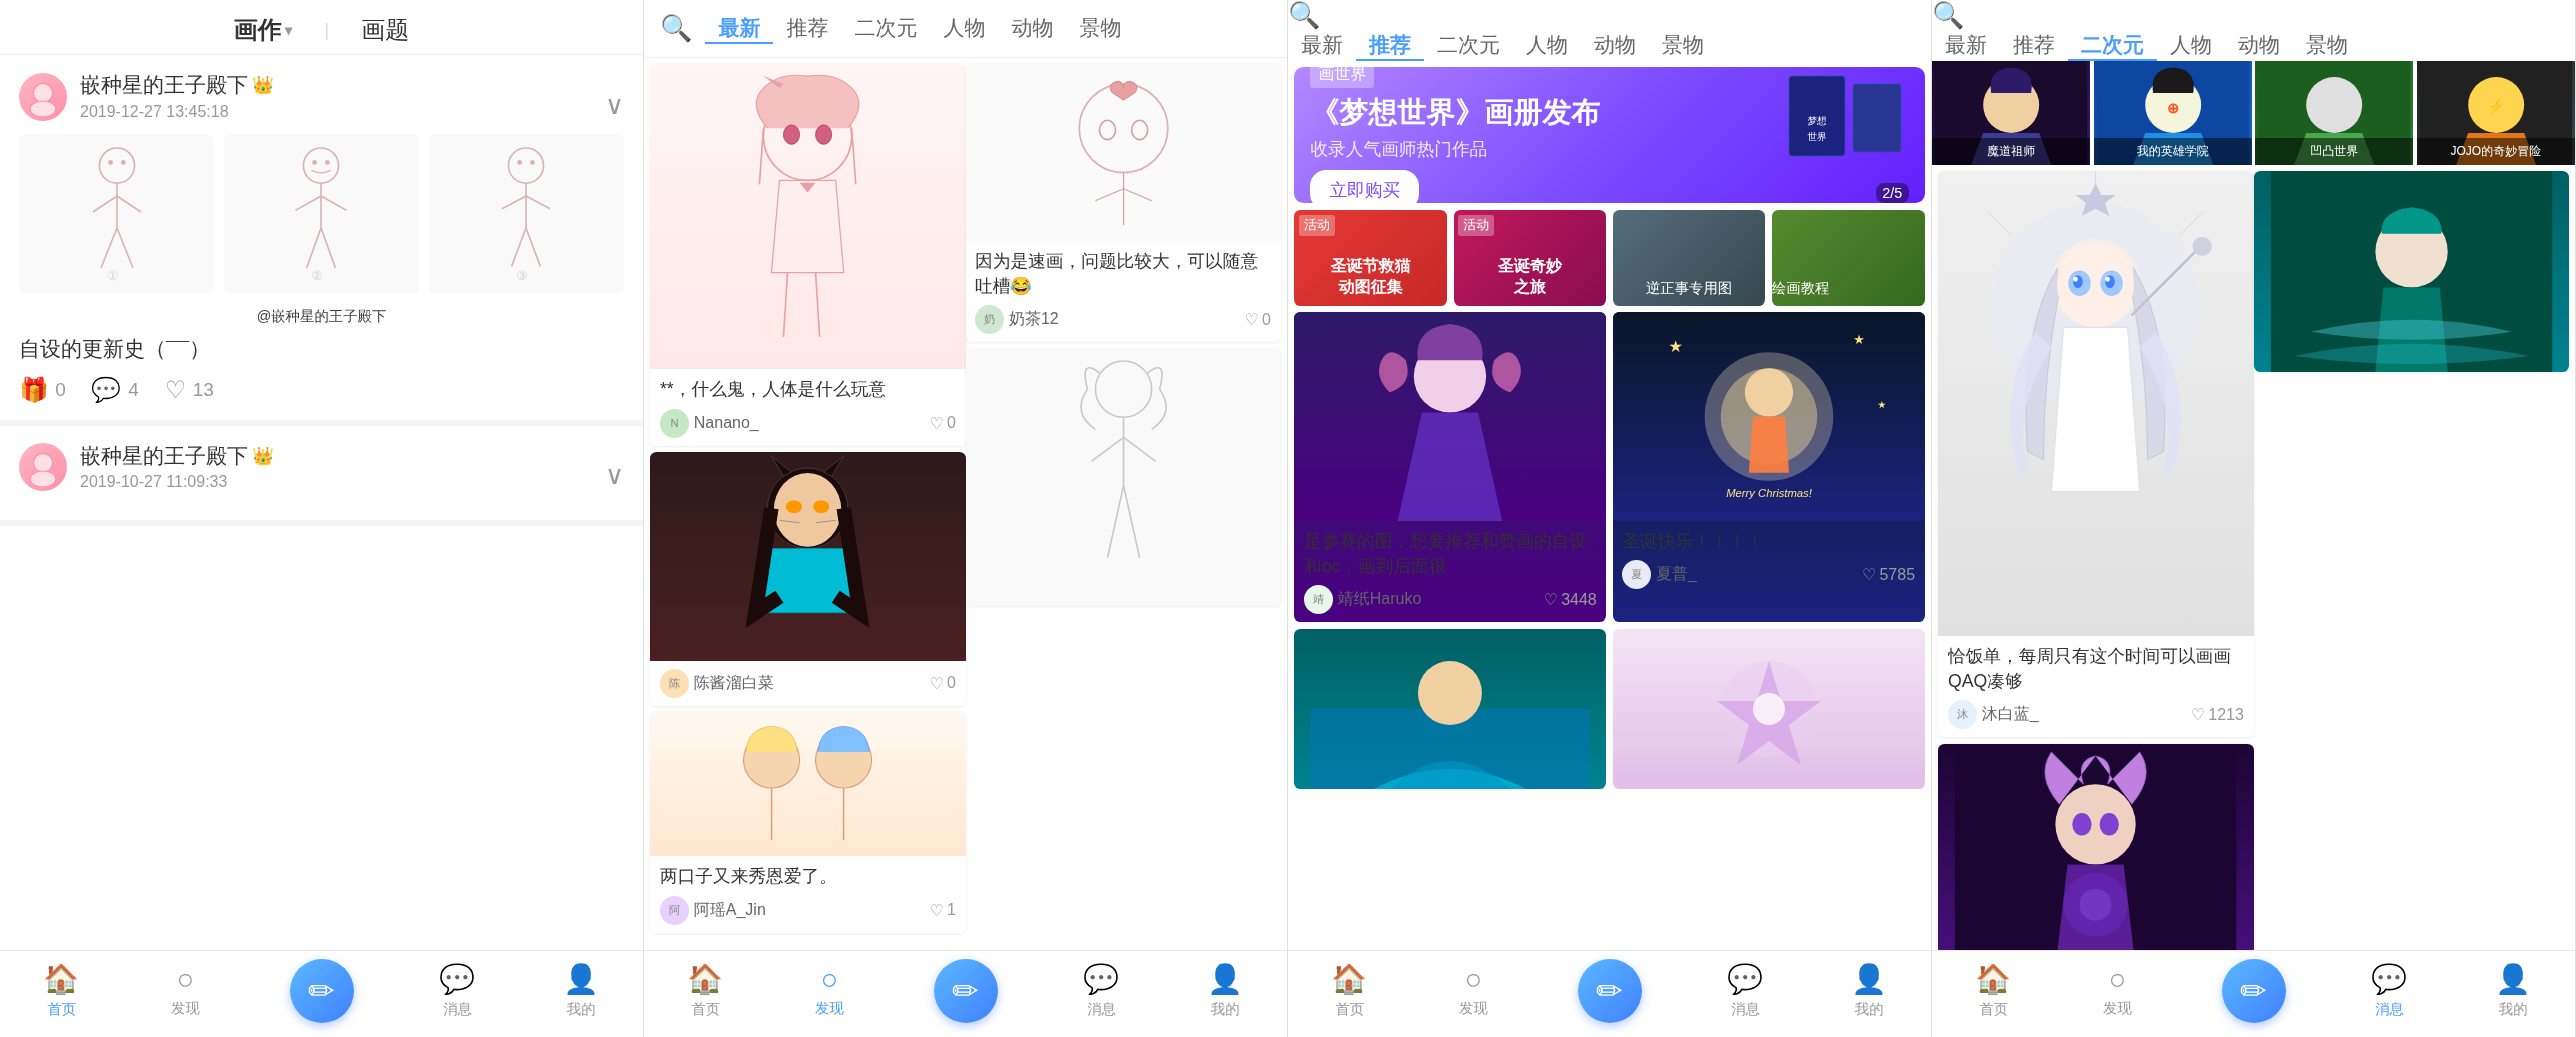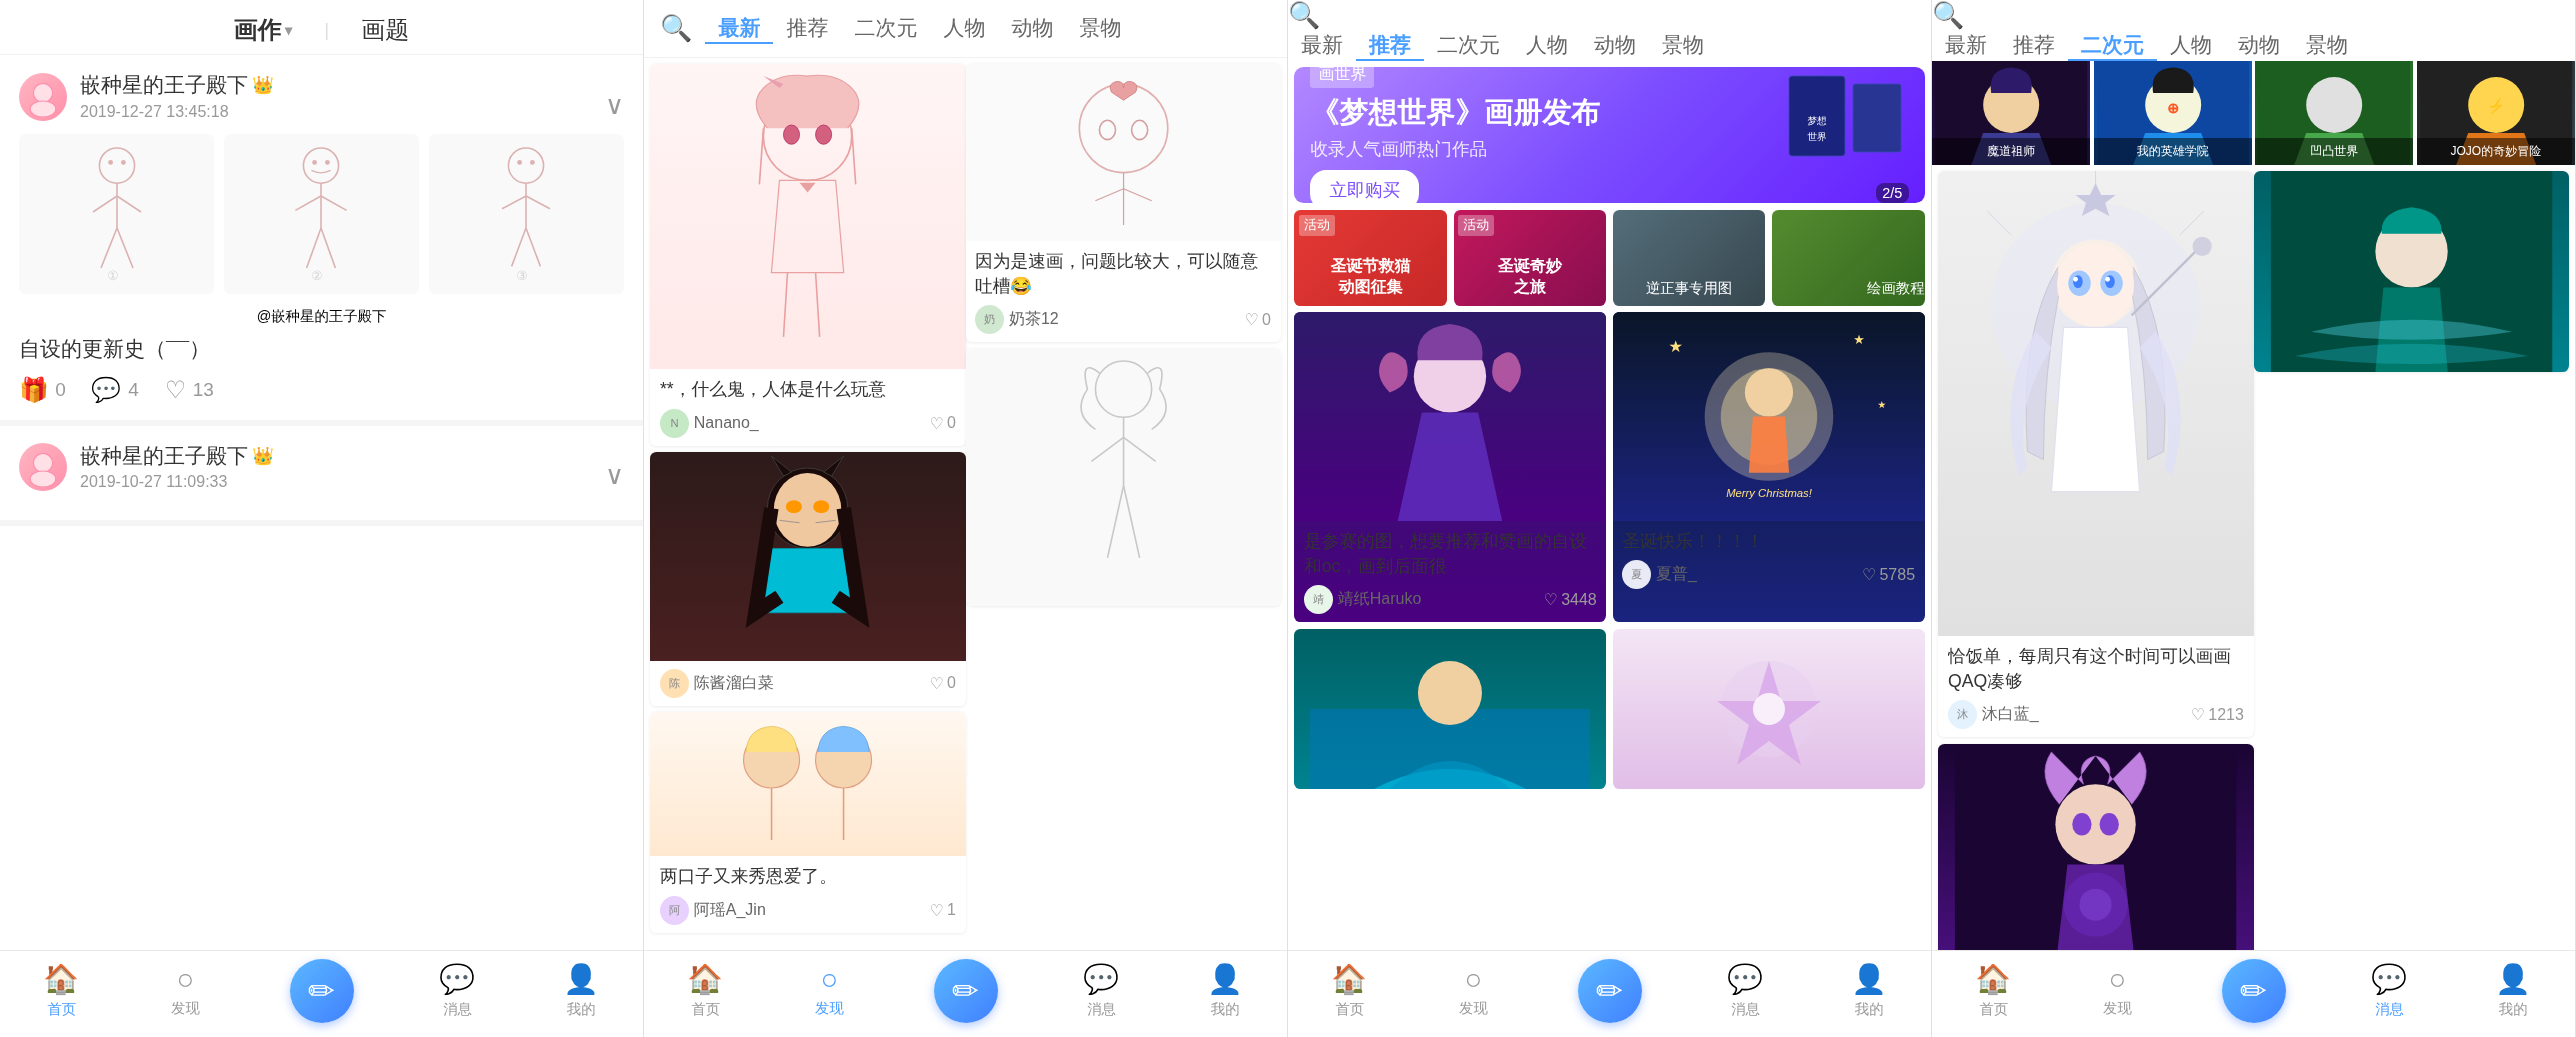--- a/index.html
+++ b/index.html
@@ -556,21 +556,21 @@
             <line x1="60" y1="70" x2="90" y2="86" stroke="#d4a0a0" stroke-width="2"></line>
             <line x1="60" y1="110" x2="42" y2="158" stroke="#d4a0a0" stroke-width="2"></line>
             <line x1="60" y1="110" x2="78" y2="158" stroke="#d4a0a0" stroke-width="2"></line>
             <circle cx="52" cy="28" r="3" fill="#d4a0a0"></circle>
             <circle cx="68" cy="28" r="3" fill="#d4a0a0"></circle>
             <text x="55" y="175" font-size="16" fill="#ccc" text-anchor="middle">③</text>
           </svg>
         </div>
       </div>
 
-      <div style="font-size:14.4px; color:#000000; text-align:center; margin-bottom:9.6px;">@嵌种星的王子殿下</div>
+      <div style="font-size:14.4px; color:#404040; text-align:center; margin-bottom:9.6px;">@嵌种星的王子殿下</div>
 
       <div class="post-text">自设的更新史（¯¯）</div>
 
       <div class="post-actions">
         <div class="action-btn">
           <span class="action-icon">🎁</span>
           <span>0</span>
         </div>
         <div class="action-btn">
           <span class="action-icon">💬</span>
@@ -889,21 +889,21 @@
         <div style="position:absolute; bottom:8px; left:0; right:0; text-align:center; color:white; font-size:16px; font-weight:bold;">圣诞节救猫<br>动图征集</div>
       </div>
       <div class="activity-card" style="background: linear-gradient(135deg, #c2185b, #880e4f);">
         <div style="position:absolute; top:4.8px; left:4.8px; background:rgba(255,255,255,0.3); color:white; font-size:13px; padding:1.6px 4.8px; border-radius:2.4px;">活动</div>
         <div style="position:absolute; bottom:8px; left:0; right:0; text-align:center; color:white; font-size:16px; font-weight:bold;">圣诞奇妙<br>之旅</div>
       </div>
       <div class="activity-card" style="background: linear-gradient(135deg, #546e7a, #37474f);">
         <div style="position:absolute; bottom:8px; left:0; right:0; text-align:center; color:white; font-size:14.4px;">逆正事专用图</div>
       </div>
       <div class="activity-card" style="background: linear-gradient(135deg, #558b2f, #33691e);">
-        <div style="position:absolute; bottom:8px; left:0; right:0; text-align:right; color:white; font-size:14.4px;">绘画教程</div>
+        <div style="position:absolute; bottom:8px; left:0; right:0; text-align:left; color:white; font-size:14.4px;">绘画教程</div>
       </div>
     </div>
 
     <div class="art-grid-2col">
 
       <div class="art-grid-item artwork-3">
         <div class="art-grid-img" style="height: 209px; background: linear-gradient(180deg, #2d1b69, #4a0080); position: relative;">
           <svg width="100%" height="209" viewBox="0 0 350 260">
 
             <circle cx="175" cy="80" r="45" fill="#f0d0e8"></circle>

